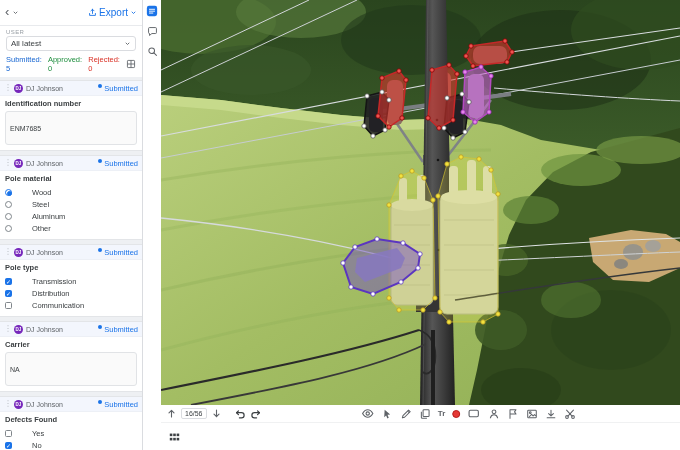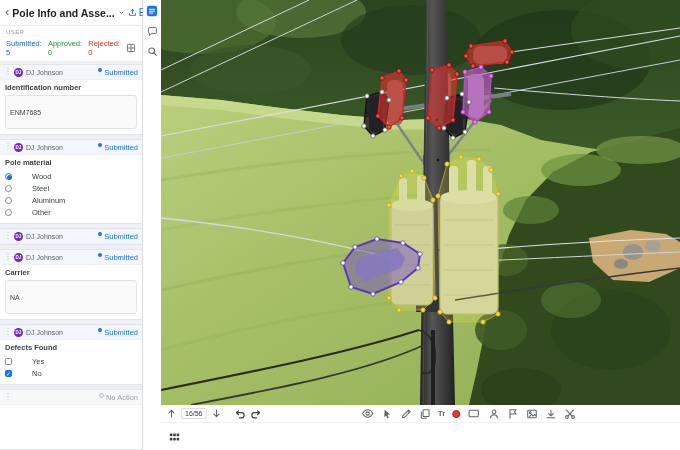--- a/index.html
+++ b/index.html
@@ -77,41 +77,46 @@
   .reddot { width:8px; height:8px; border-radius:50%; background:#e53935; border:1px solid #b71c1c; cursor:pointer; }
   .bottom-panel { position:absolute; left:0; top:422px; width:519px; height:28px; background:#fff;
     border-top:1px solid #f0f1f2; display:flex; align-items:center; padding-left:7px; }
 </style>
 </head>
 <body>
 
 <div class="sidebar">
   <div class="sb-header">
     <span class="back">‹</span>
-    <span class="sb-title">Pole Info and Asse...</span>
     <span class="chev">
       <svg width="7" height="7" viewBox="0 0 14 14" fill="none" stroke="#5f6368" stroke-width="1.8">
           <path d="M3.5 5.5 L7 9 L10.5 5.5"></path>
         </svg>
     </span>
     <span class="export-btn">
       <span style="display:flex">
         <svg width="9" height="9" viewBox="0 0 14 14" fill="none" stroke="#1a73e8" stroke-width="1.4" stroke-linecap="round" stroke-linejoin="round">
             <path d="M7 8.5 V2 M4.6 4.4 L7 2 L9.4 4.4 M2.5 8.5 V11.5 H11.5 V8.5"></path>
           </svg>
       </span>
       <span>Export</span>
       <svg width="7" height="7" viewBox="0 0 14 14" fill="none" stroke="#1a73e8" stroke-width="1.8">
           <path d="M3.5 5.5 L7 9 L10.5 5.5"></path>
         </svg>
     </span>
   </div>
 
   <div class="filter">
     <div class="filter-label">User</div>
+    <div class="select">
+      <span>All latest</span>
+      <svg width="7" height="7" viewBox="0 0 14 14" fill="none" stroke="#5f6368" stroke-width="1.8">
+          <path d="M3.5 5.5 L7 9 L10.5 5.5"></path>
+        </svg>
+    </div>
   </div>
 
   <div class="status-row">
     <span class="st-sub">
       <span>Submitted:</span> <span>5</span></span>
     <span class="st-app">
       <span>Approved:</span> <span>0</span></span>
     <span class="st-rej">
       <span>Rejected:</span> <span>0</span></span>
     <span class="sp"></span>
@@ -174,20 +179,35 @@
 
     <div class="card">
       <div class="card-h">
         <span class="drag">⋮</span>
         <span class="avatar">DJ</span>
         <span class="author">DJ Johnson</span>
         <span class="stat">
             <span class="stat-dot"></span>
             <span>Submitted</span>
           </span>
+      </div>
+      <div class="card-b">
+        <div class="f-label">Pole type</div>
+        <div class="opt">
+            <span class="cb sel">✓</span>
+            <span>Transmission</span>
+          </div>
+        <div class="opt">
+            <span class="cb sel">✓</span>
+            <span>Distribution</span>
+          </div>
+        <div class="opt">
+            <span class="cb"></span>
+            <span>Communication</span>
+          </div>
       </div>
     </div>
 
     <div class="card">
       <div class="card-h">
         <span class="drag">⋮</span>
         <span class="avatar">DJ</span>
         <span class="author">DJ Johnson</span>
         <span class="stat">
             <span class="stat-dot"></span>

